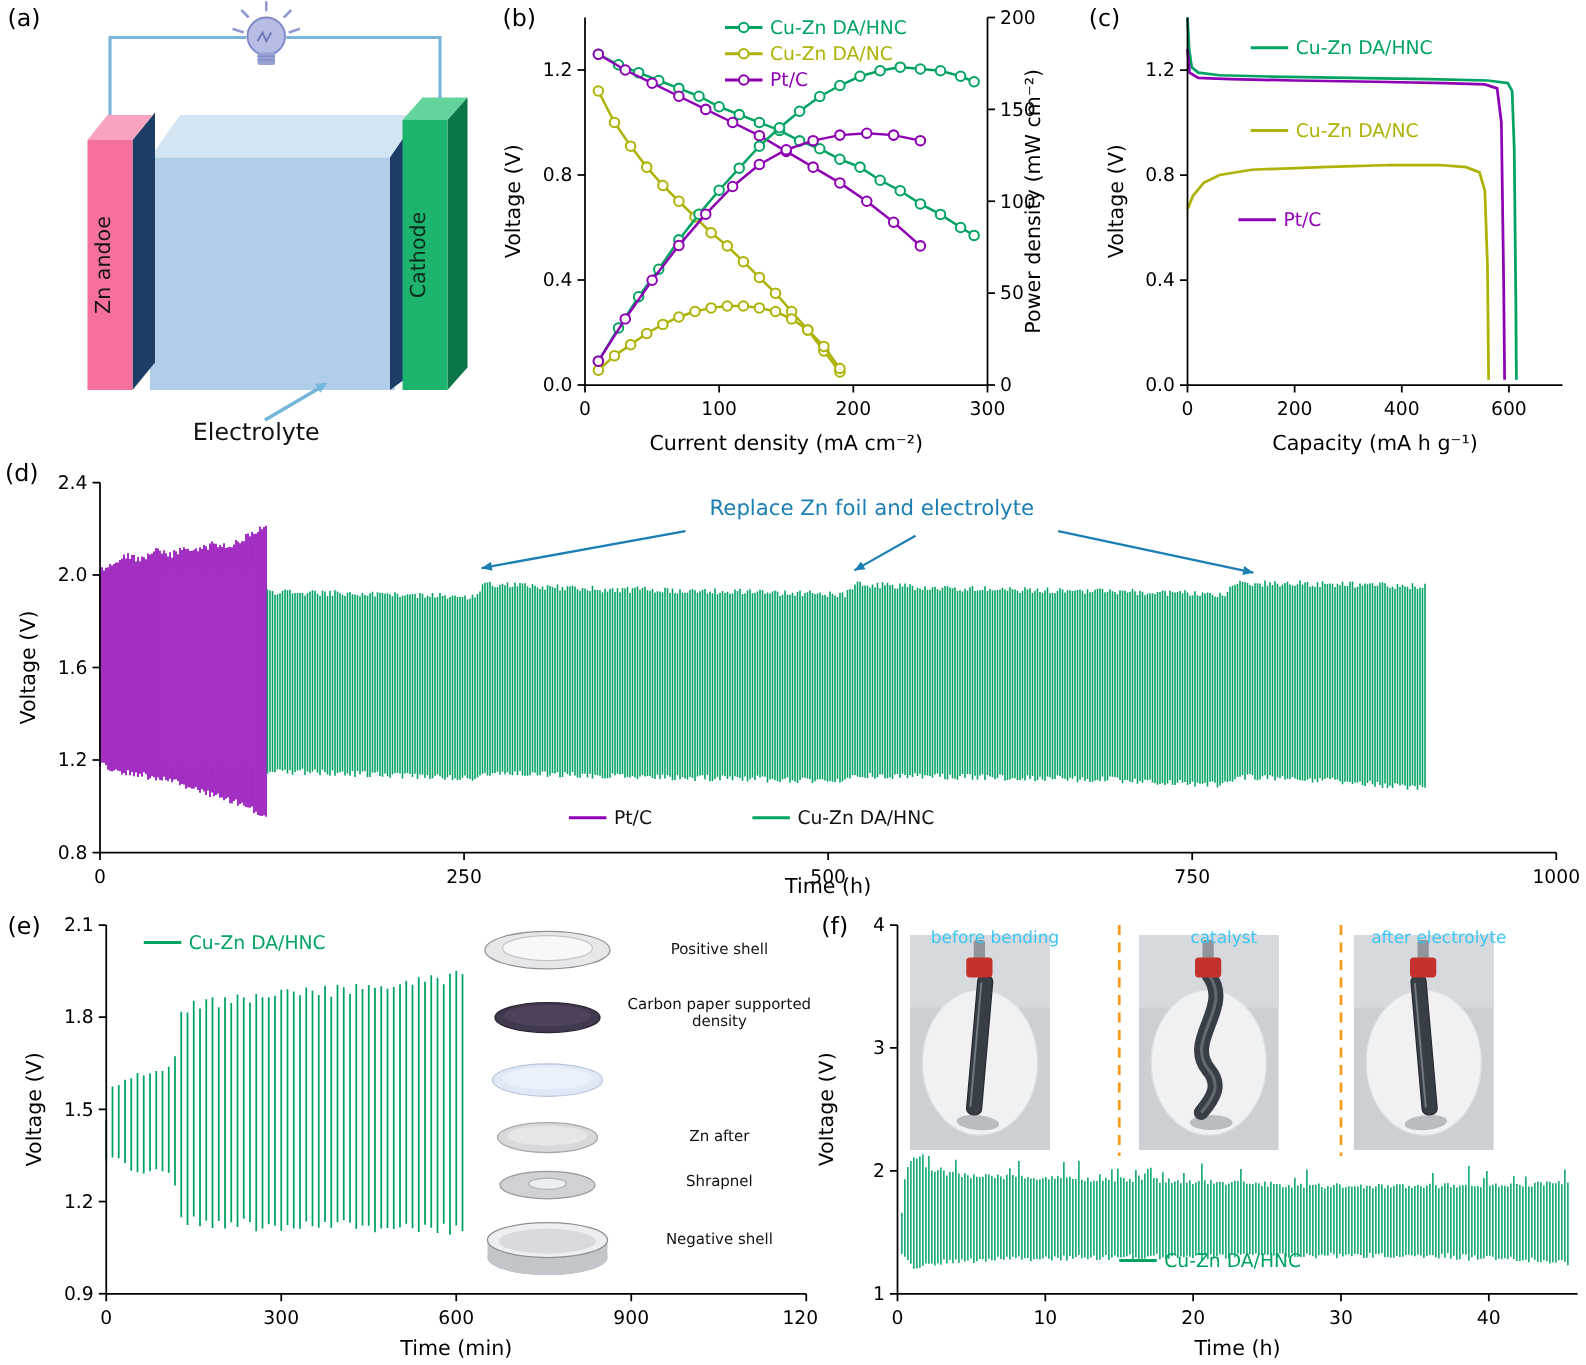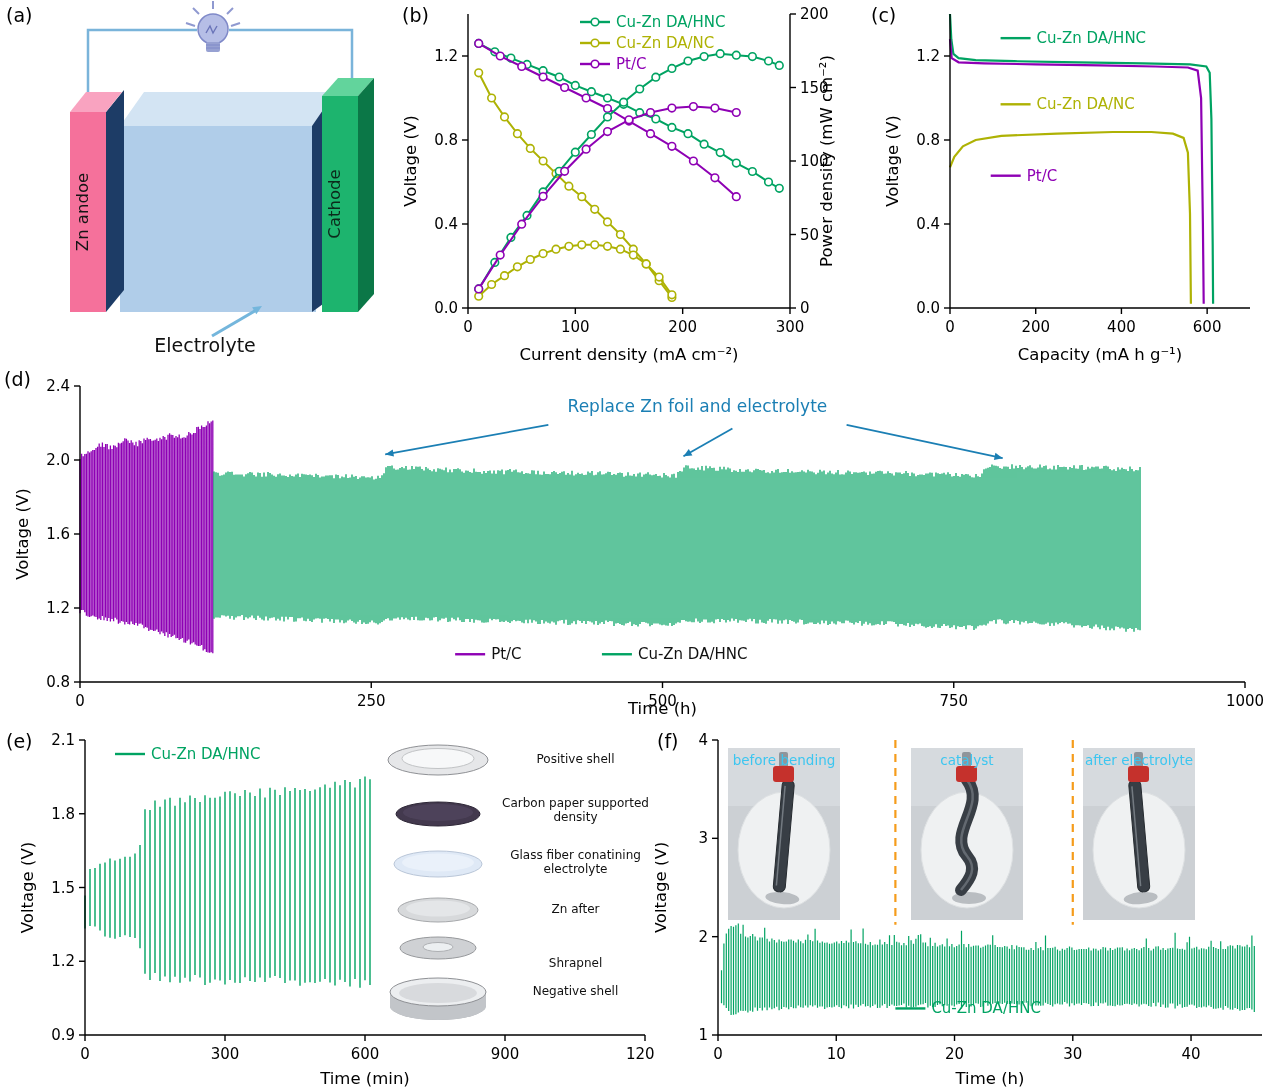--- a/index.html
+++ b/index.html
@@ -12,21 +12,21 @@
   #panel-e{left:0;top:722px;width:655px;height:370px;}
   #panel-f{left:655px;top:722px;width:614px;height:370px;}
   .ptag{position:absolute;font-size:19px;color:#000;z-index:6;}
   #tag-a{left:6px;top:4px;} #tag-b{left:2px;top:4px;} #tag-c{left:26px;top:4px;}
   #tag-d{left:4px;top:2px;} #tag-e{left:6px;top:8px;} #tag-f{left:2px;top:8px;}
   svg{display:block;}
   svg text{font-family:"DejaVu Sans",sans-serif;}
   .chart-svg,.overlay-svg{position:absolute;left:0;top:0;}
   .coin-label{position:absolute;left:498px;width:155px;text-align:center;font-size:12px;color:#111;line-height:1.18;z-index:4;}
   .photo{position:absolute;top:26px;width:112px;height:172px;z-index:3;}
-  .photo-cap{position:absolute;top:30px;width:112px;text-align:center;color:#3cc6f0;font-size:13.5px;z-index:5;}
+  .photo-cap{position:absolute;top:20px;width:112px;text-align:center;color:#3cc6f0;font-size:13.5px;z-index:5;margin-left:12px;}
 </style>
 </head>
 <body>
 
 <div class="figure">
 
   <div class="panel" id="panel-a">
     <div class="ptag" id="tag-a">(a)</div>
     <svg class="overlay-svg" width="420" height="366" viewBox="0 0 420 366">
 
@@ -326,23 +326,22 @@
       </g>
       <g>
         <ellipse cx="438" cy="284" rx="48" ry="14" fill="#aeb1b5"></ellipse>
         <path d="M390 270 L390 284 A48 14 0 0 0 486 284 L486 270 Z" fill="#c2c5c9"></path>
         <ellipse cx="438" cy="270" rx="48" ry="14" fill="#eceef0" stroke="#8e9094" stroke-width="1"></ellipse>
         <ellipse cx="438" cy="271" rx="39" ry="10" fill="#d8dadd"></ellipse>
       </g>
     </svg>
     <div class="coin-label" style="top:30px">Positive shell</div>
     <div class="coin-label" style="top:74px">Carbon paper supported density</div>
-    <div class="coin-label" style="top:126px">Glass fiber conatining electrolyte</div>
     <div class="coin-label" style="top:180px">Zn after</div>
-    <div class="coin-label" style="top:234px">Shrapnel</div>
+    <div class="coin-label" style="top:216px">Shrapnel</div>
     <div class="coin-label" style="top:262px">Negative shell</div>
   <svg width="655" height="370" viewBox="0 0 655 370" class="chart-svg">
         <path d="M85.0 173.6L85.0 206.6M90.0 147.1L90.0 203.9M95.0 146.0L95.0 204.5M100.0 141.7L100.0 208.4M105.0 140.6L105.0 214.6M110.0 136.4L110.0 215.8M115.0 138.4L115.0 216.7M120.0 136.7L120.0 214.9M125.0 134.7L125.0 213.3M130.0 134.7L130.0 215.0M135.0 131.4L135.0 216.1M140.0 122.9L140.0 226.3M145.0 87.3L145.0 251.8M150.0 87.9L150.0 258.0M155.0 78.6L155.0 251.1M160.0 84.7L160.0 259.0M165.0 77.4L165.0 254.5M170.0 75.7L170.0 260.3M175.0 83.7L175.0 254.7M180.0 75.7L180.0 260.8M185.0 80.3L185.0 255.7M190.0 73.6L190.0 259.5M195.0 75.9L195.0 253.0M200.0 79.9L200.0 255.6M205.0 73.2L205.0 263.0M210.0 75.8L210.0 260.7M215.0 75.8L215.0 257.4M220.0 74.5L220.0 258.5M225.0 69.7L225.0 262.6M230.0 69.3L230.0 257.9M235.0 71.2L235.0 260.7M240.0 74.1L240.0 261.0M245.0 67.9L245.0 255.2M250.0 70.6L250.0 259.0M255.0 73.9L255.0 260.1M260.0 66.5L260.0 255.6M265.0 75.4L265.0 260.1M270.0 65.8L270.0 255.8M275.0 67.8L275.0 254.1M280.0 73.1L280.0 255.9M285.0 65.2L285.0 261.1M290.0 69.1L290.0 258.4M295.0 65.9L295.0 258.6M300.0 68.1L300.0 263.7M305.0 66.9L305.0 260.8M310.0 68.9L310.0 260.3M315.0 67.6L315.0 261.1M320.0 65.3L320.0 259.8M325.0 62.5L325.0 257.0M330.0 65.7L330.0 260.5M335.0 59.8L335.0 263.6M340.0 63.3L340.0 257.8M345.0 58.1L345.0 260.1M350.0 60.1L350.0 264.4M355.0 65.4L355.0 257.0M360.0 56.9L360.0 265.7M365.0 54.6L365.0 258.3M370.0 57.2L370.0 263.0" stroke="#00A362" stroke-width="1.4" fill="none"></path>
         <line x1="85" y1="18" x2="85" y2="313" stroke="#000" stroke-width="1.4"></line>
         <line x1="85" y1="313" x2="645" y2="313" stroke="#000" stroke-width="1.4"></line>
         <line x1="85" y1="313" x2="85" y2="319" stroke="#000" stroke-width="1.4"></line>
         <text x="85" y="337" text-anchor="middle" font-size="15" fill="#000">0</text>
         <line x1="225" y1="313" x2="225" y2="319" stroke="#000" stroke-width="1.4"></line>
         <text x="225" y="337" text-anchor="middle" font-size="15" fill="#000">300</text>
         <line x1="365" y1="313" x2="365" y2="319" stroke="#000" stroke-width="1.4"></line>

